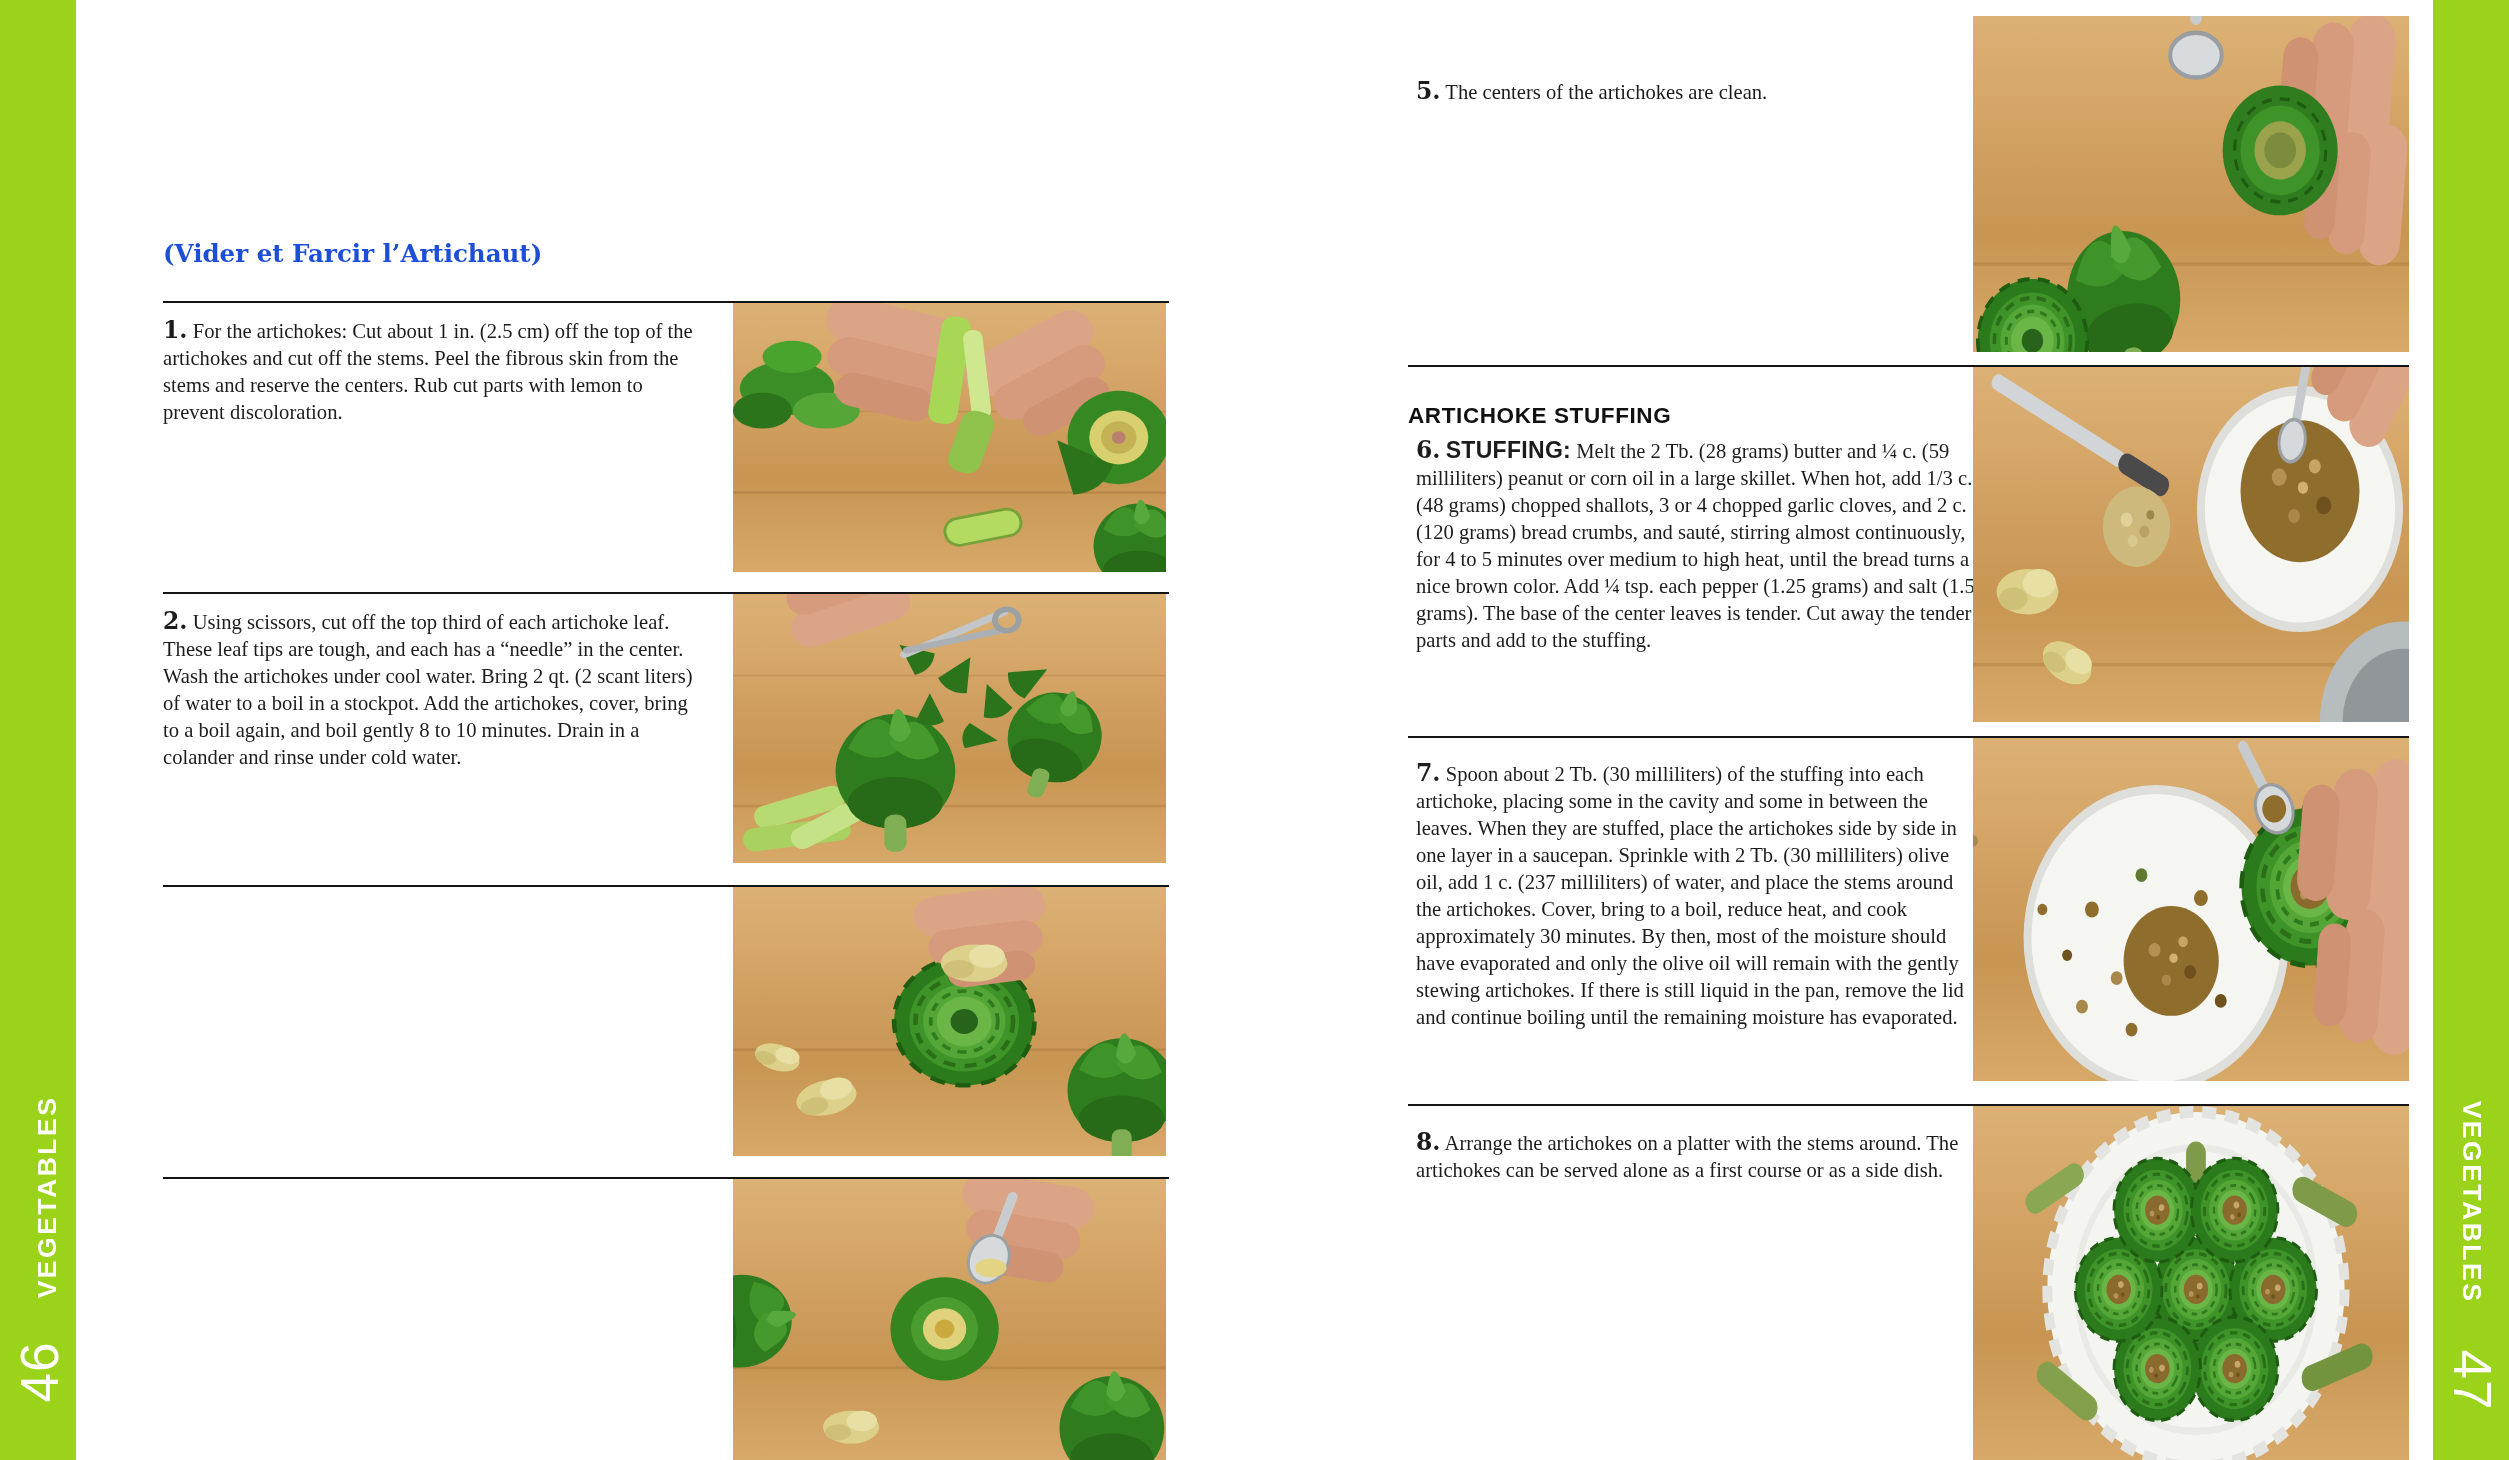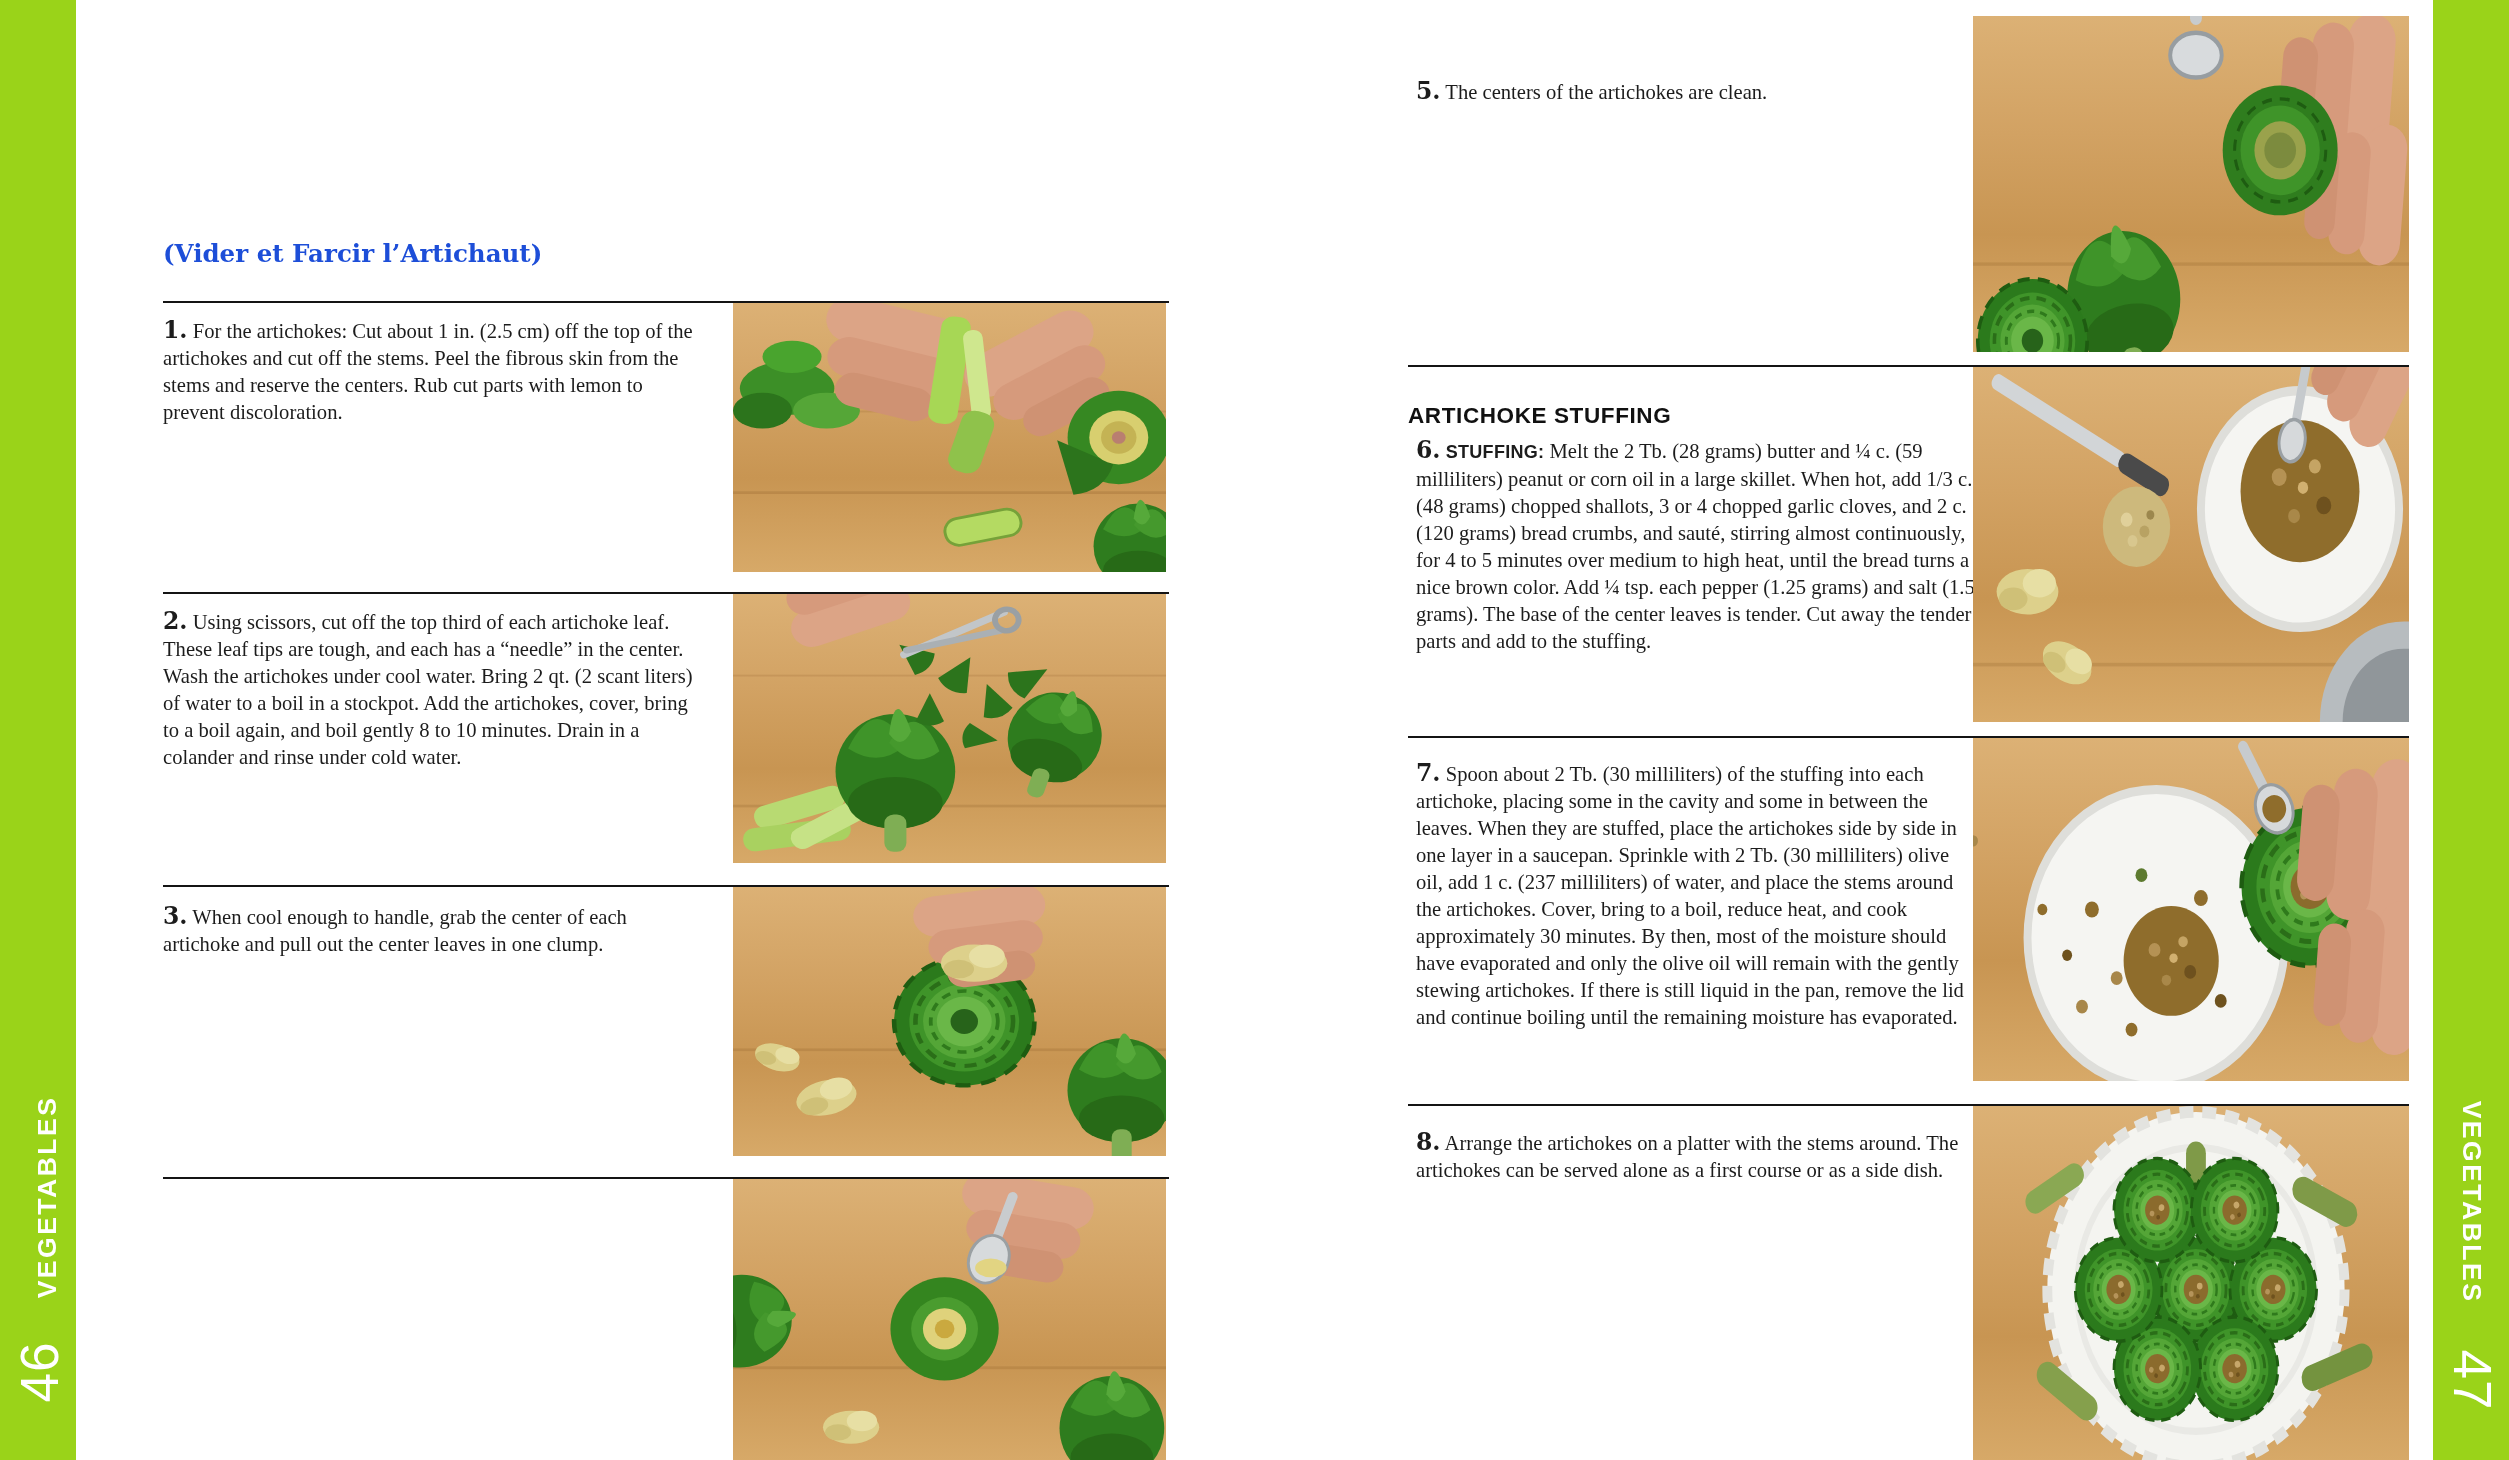--- a/index.html
+++ b/index.html
@@ -24,21 +24,21 @@
          font-size:24.5px;color:#1d4ed8;}
   
   .rule{position:absolute;height:2px;background:#141414;}
   .rule-l{left:163px;width:1006px;}
   .rule-r{left:1408px;width:1001px;}
   
   .step{position:absolute;font-size:20.6px;line-height:27px;}
   .step-l{left:163px;width:545px;}
   .step-r{left:1408px;width:564px;margin-left:8px;}
   .stepnum{font-family:"DejaVu Serif",serif;font-weight:bold;font-size:23.5px;}
-  .lead{font-family:"Liberation Sans",sans-serif;font-weight:bold;font-size:18px;letter-spacing:0.3px;}
+  .lead{font-family:"Liberation Sans",sans-serif;font-weight:bold;font-size:23px;letter-spacing:0.3px;}
   #section-header{position:absolute;left:1408px;top:385px;font-family:"Liberation Sans",sans-serif;
          font-weight:bold;font-size:22.5px;letter-spacing:0.6px;color:#111;margin-top:18px;}
   
   .photo{position:absolute;display:block;}
 </style>
 </head>
 <body>
 
 <div id="page">
 
@@ -117,24 +117,20 @@
   <div class="rule rule-l" style="top:885px"></div>
   <div class="rule rule-l" style="top:1177px"></div>
 
   <div class="step step-l" style="top:317px">
     <span class="stepnum">1.</span>
     <span>For the artichokes: Cut about 1 in. (2.5 cm) off the top of the artichokes and cut off the stems. Peel the fibrous skin from the stems and reserve the centers. Rub cut parts with lemon to prevent discoloration.</span>
   </div>
   <div class="step step-l" style="top:608px">
     <span class="stepnum">2.</span>
     <span>Using scissors, cut off the top third of each artichoke leaf. These leaf tips are tough, and each has a “needle” in the center. Wash the artichokes under cool water. Bring 2 qt. (2 scant liters) of water to a boil in a stockpot. Add the artichokes, cover, bring to a boil again, and boil gently 8 to 10 minutes. Drain in a colander and rinse under cold water.</span>
-  </div>
-  <div class="step step-l" style="top:903px">
-    <span class="stepnum">3.</span>
-    <span>When cool enough to handle, grab the center of each artichoke and pull out the center leaves in one clump.</span>
   </div>
 
   <div class="rule rule-r" style="top:365px"></div>
   <div class="rule rule-r" style="top:736px"></div>
   <div class="rule rule-r" style="top:1104px"></div>
 
   <div class="step step-r" style="top:78px">
     <span class="stepnum">5.</span>
     <span>The centers of the artichokes are clean.</span>
   </div>

